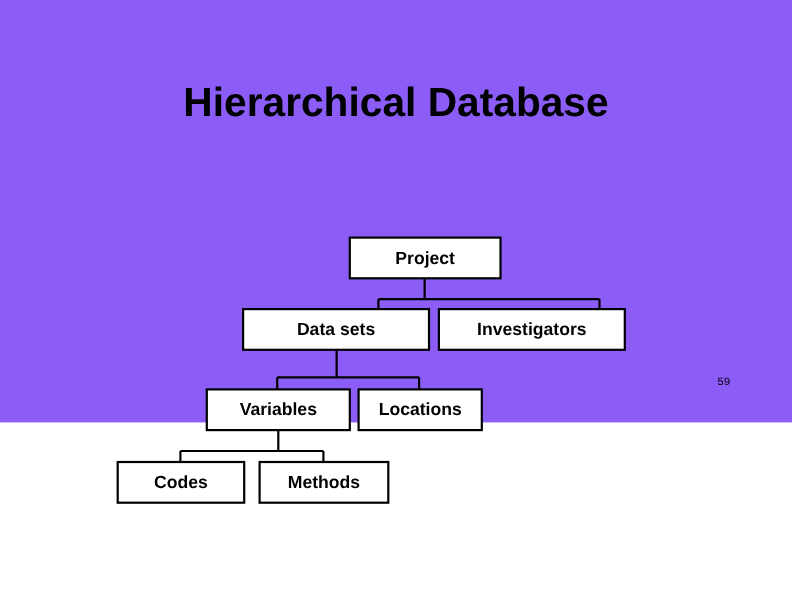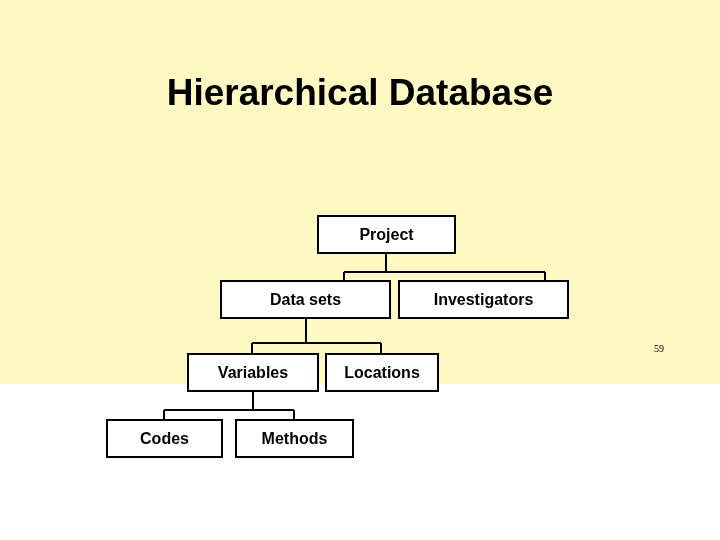--- a/index.html
+++ b/index.html
@@ -14,21 +14,21 @@
     position: relative;
     overflow: hidden;
     font-family: "Liberation Sans", sans-serif;
     color: #000000;
   }
   #slide {
     position: absolute;
     left: 0; top: 0;
     width: 720px;
     height: 384px;
-    background: #fef9c3;
+    background: #8b5cf6;
   }
   #slide-title {
     position: absolute;
     left: 0;
     top: 72px;
     width: 720px;
     text-align: center;
     font-family: "Liberation Sans", sans-serif;
     font-size: 37px;
     font-weight: bold;
@@ -73,21 +73,21 @@
     font-family: "Liberation Sans", sans-serif;
     font-size: 21px;
     font-weight: normal;
     color: #000000;
     letter-spacing: 0.3px;
   }
   #page-number {
     position: absolute;
     right: 56px;
     bottom: 30px;
-    font-family: Liberation Serif, serif;
+    font-family: Liberation Mono, monospace;
     font-size: 10px;
     color: #000000;
     line-height: 1;
   }
 </style>
 </head>
 <body>
 
 <div id="slide">
 

